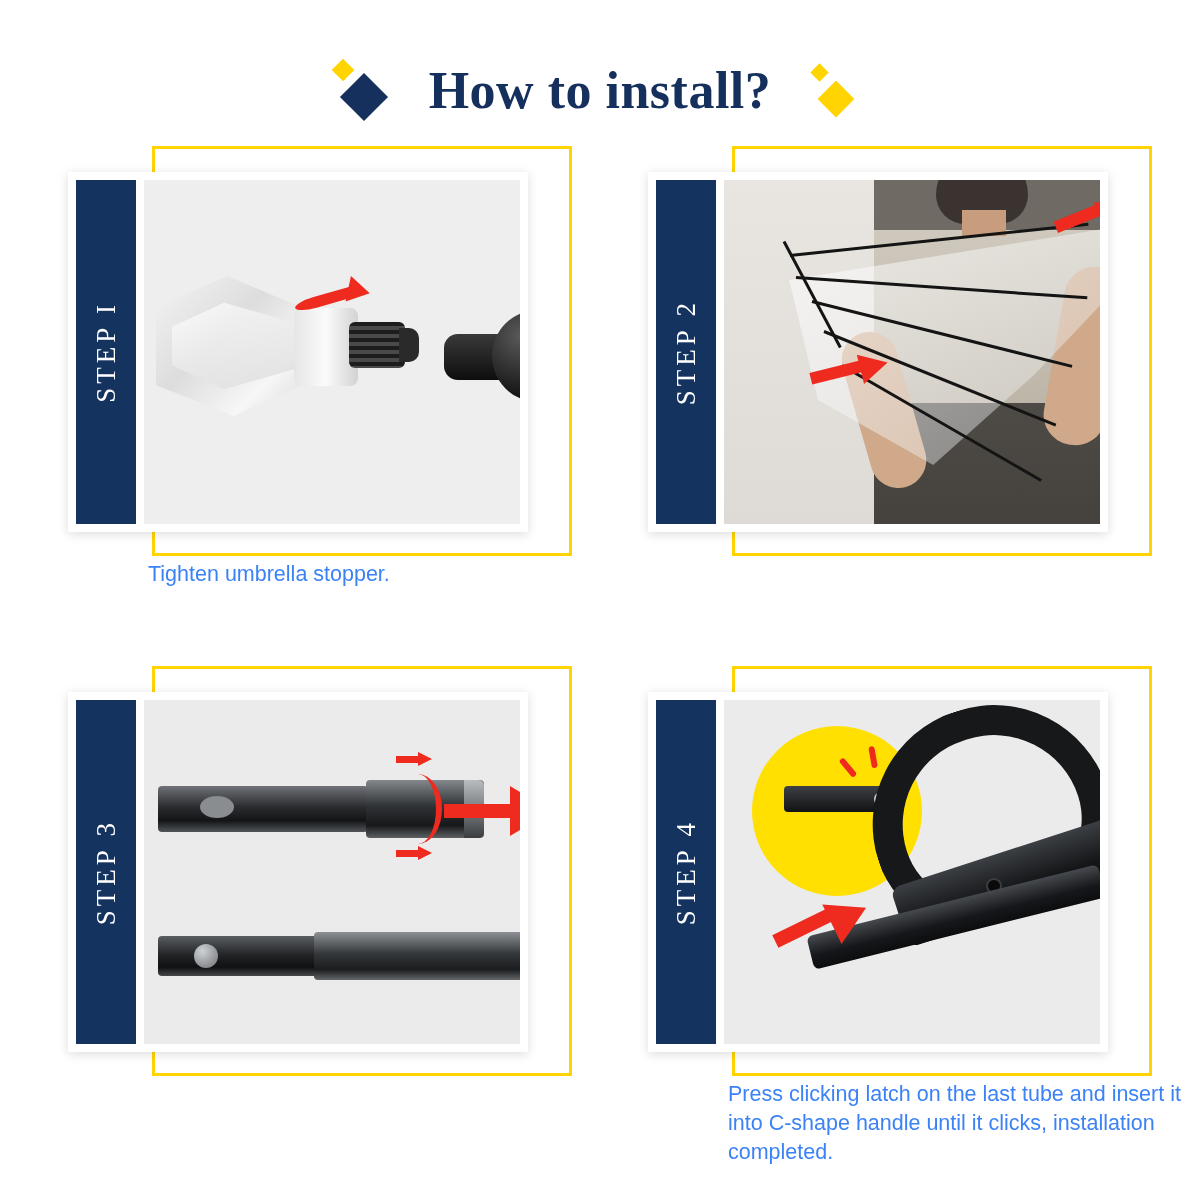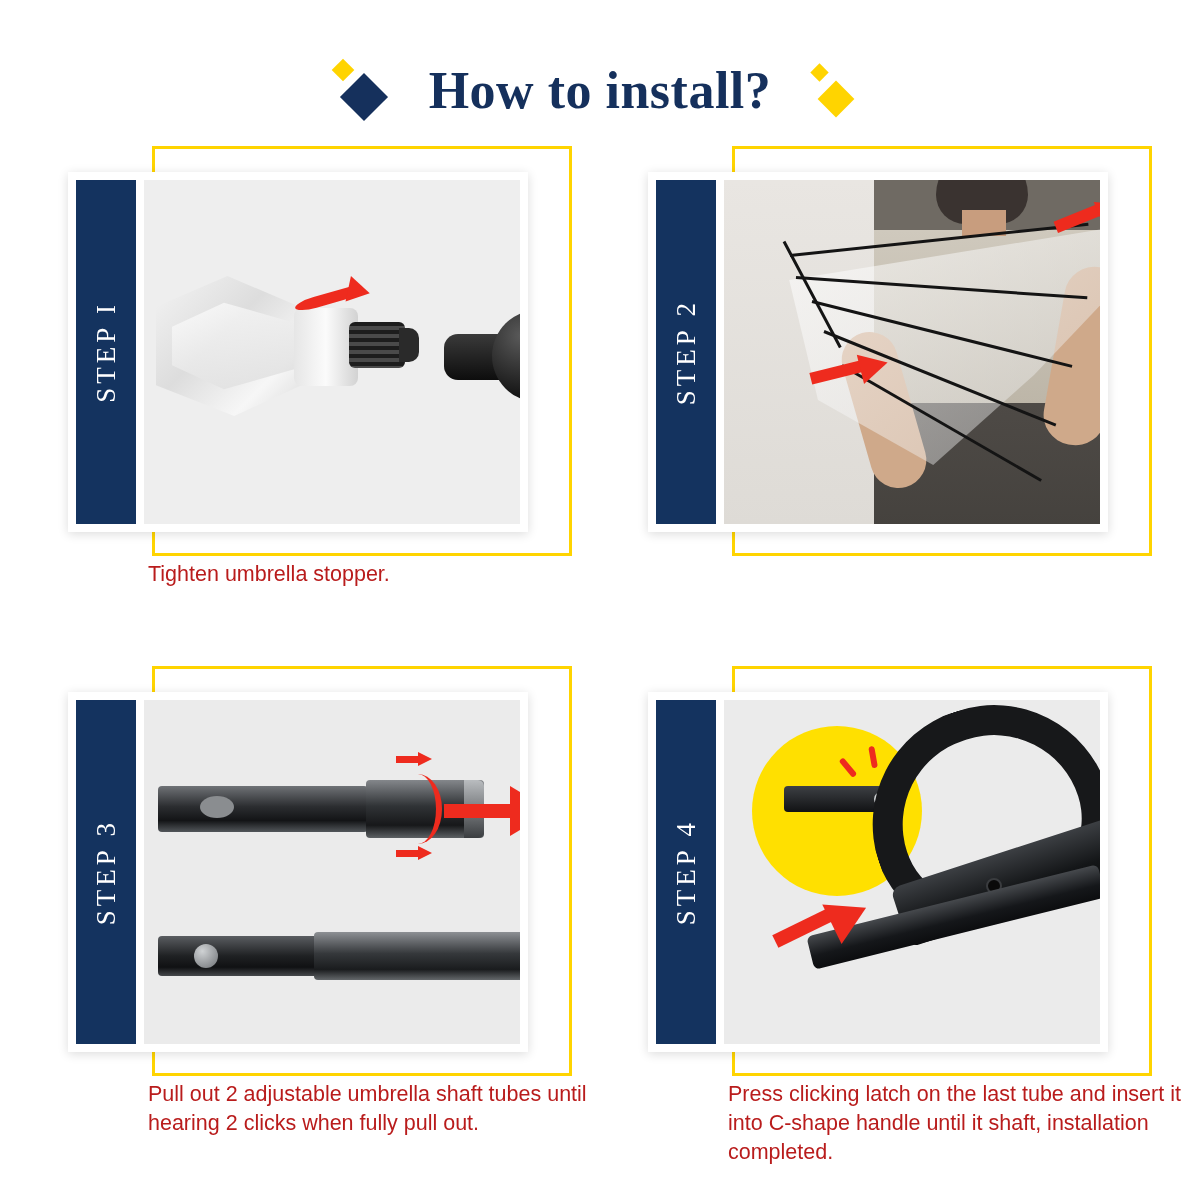--- a/index.html
+++ b/index.html
@@ -123,21 +123,21 @@
     overflow: hidden;
     background: #ededed;
   }
 
   .caption {
     position: absolute;
     left: 88px; top: 420px;
     width: 470px;
     font-size: 21.5px;
     line-height: 1.35;
-    color: #b91c1c;
+    color: #3b82f6;
   }
   .step.right .caption { left: 88px; width: 470px; }
 
   
   .s1-bg { position:absolute; inset:0; background:#eeeeee; }
   .s1-canopy {
     position:absolute; left:12px; top:96px; width:170px; height:140px;
     background: linear-gradient(135deg, #f4f4f4 0%, #dcdcdc 40%, #f7f7f7 70%, #cfcfcf 100%);
     clip-path: polygon(0% 22%, 42% 0%, 100% 30%, 100% 70%, 46% 100%, 0% 78%);
     opacity: 0.95;
@@ -477,21 +477,20 @@
           <div class="s3-arrow-sm" style="left:252px; top:146px;">
             <div class="band"></div>
               <div class="head"></div>
           </div>
           <div class="s3-tubeC">
               <div class="screw"></div>
             </div>
           <div class="s3-tubeD"></div>
         </div>
       </div>
-      <div class="caption">Pull out 2 adjustable umbrella shaft tubes until hearing 2 clicks when fully pull out.</div>
     </div>
 
     <div class="step right">
       <div class="bracket bracket-tl"></div>
       <div class="bracket bracket-br"></div>
       <div class="card">
         <div class="tab">
           <span>STEP 4</span>
         </div>
         <div class="photo">
@@ -507,17 +506,17 @@
           <div class="s4-handle"></div>
           <div class="s4-tube"></div>
           <div class="s4-tube-hole"></div>
           <div class="s4-shaft"></div>
           <div class="s4-arrow">
             <div class="band"></div>
               <div class="head"></div>
           </div>
         </div>
       </div>
-      <div class="caption">Press clicking latch on the last tube and insert it into C-shape handle until it shaft, installation completed.</div>
+      <div class="caption">Press clicking latch on the last tube and insert it into C-shape handle until it clicks, installation completed.</div>
     </div>
 
   </div>
 </div>
 
 </body></html>

